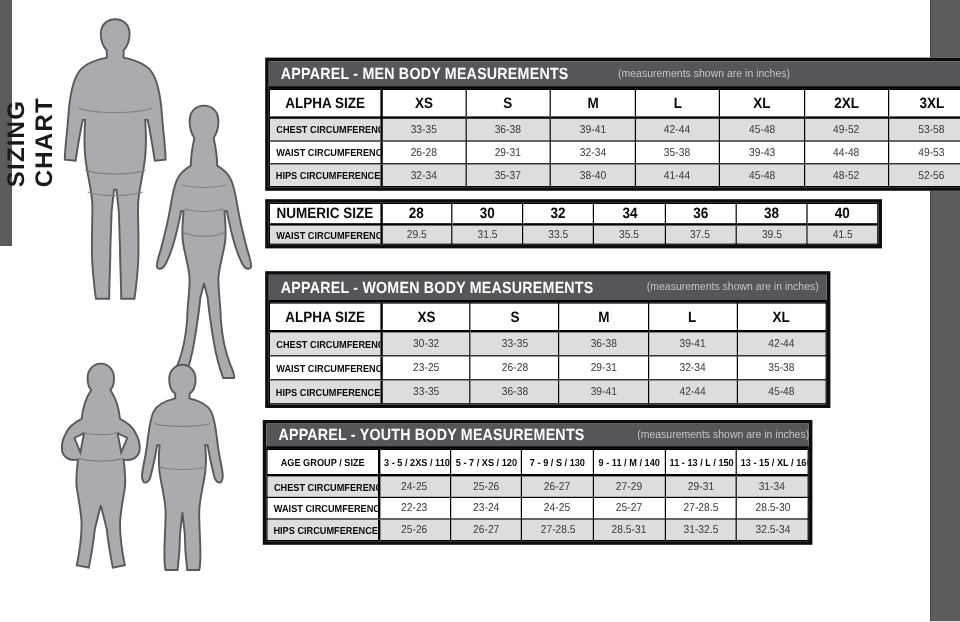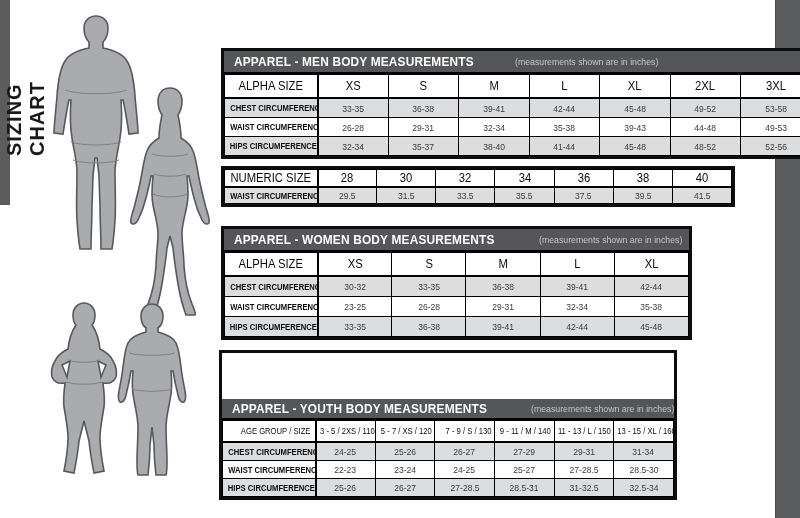--- a/index.html
+++ b/index.html
@@ -25,36 +25,36 @@
   .titlebar{
     background:var(--titlebar);height:21px;display:flex;align-items:center;
     padding-left:10px;gap:9px;border-bottom:2px solid #000;white-space:nowrap;overflow:hidden;
   }
   .titlebar .title{color:#ffffff;font-weight:700;font-size:13.5px;letter-spacing:.2px;
     display:inline-block;transform:scaleX(.88);transform-origin:left center;}
   .titlebar .subtitle{color:#c4c5c8;font-size:9.5px;display:inline-block;transform:scaleX(.92);transform-origin:left center;}
   table.grid{border-collapse:collapse;width:100%;table-layout:fixed;}
   table.grid th,table.grid td{border:1px solid #000;text-align:center;vertical-align:middle;padding:0;overflow:hidden;}
   table.grid th:first-child,table.grid td:first-child{border-right-width:2px;}
-  table.grid th{background:#fff;font-weight:400;font-size:12.5px;height:22px;border-bottom-width:2px;color:#0a0a0a;}
+  table.grid th{background:#fff;font-weight:700;font-size:12.5px;height:22px;border-bottom-width:2px;color:#0a0a0a;}
   table.grid tbody tr:nth-child(odd) td{background:var(--row-gray);}
   table.grid tbody tr:nth-child(even) td{background:#ffffff;}
   table.grid td{height:18px;font-size:9.5px;color:#3a3a3c;}
   table.grid td.rlabel{font-weight:700;font-size:8.5px;color:#0a0a0a;}
   .cond{display:inline-block;transform:scaleX(.9);white-space:nowrap;}
   
   #men-panel{left:221px;top:48px;width:594px;}
   #numeric-panel{left:221px;top:166px;width:514px;}
   #numeric-panel th{height:16px;border-bottom-width:2px;}
   #numeric-panel td{height:15px;}
   #women-panel{left:221px;top:226px;width:471px;}
   #women-panel td{height:19px;}
   #youth-panel{left:219px;top:350px;width:458px;}
-  #youth-panel .titlebar{height:19px;margin-top:46px;}
-  #youth-panel th{font-size:8.5px;height:20px;text-align:right;}
+  #youth-panel .titlebar{height:19px;}
+  #youth-panel th{font-size:8.5px;height:20px;}
   #youth-panel td{height:17px;}
 </style>
 </head>
 <body>
 
 <div id="canvas">
 
   <div id="left-bar"></div>
   <div id="right-bar"></div>
 

